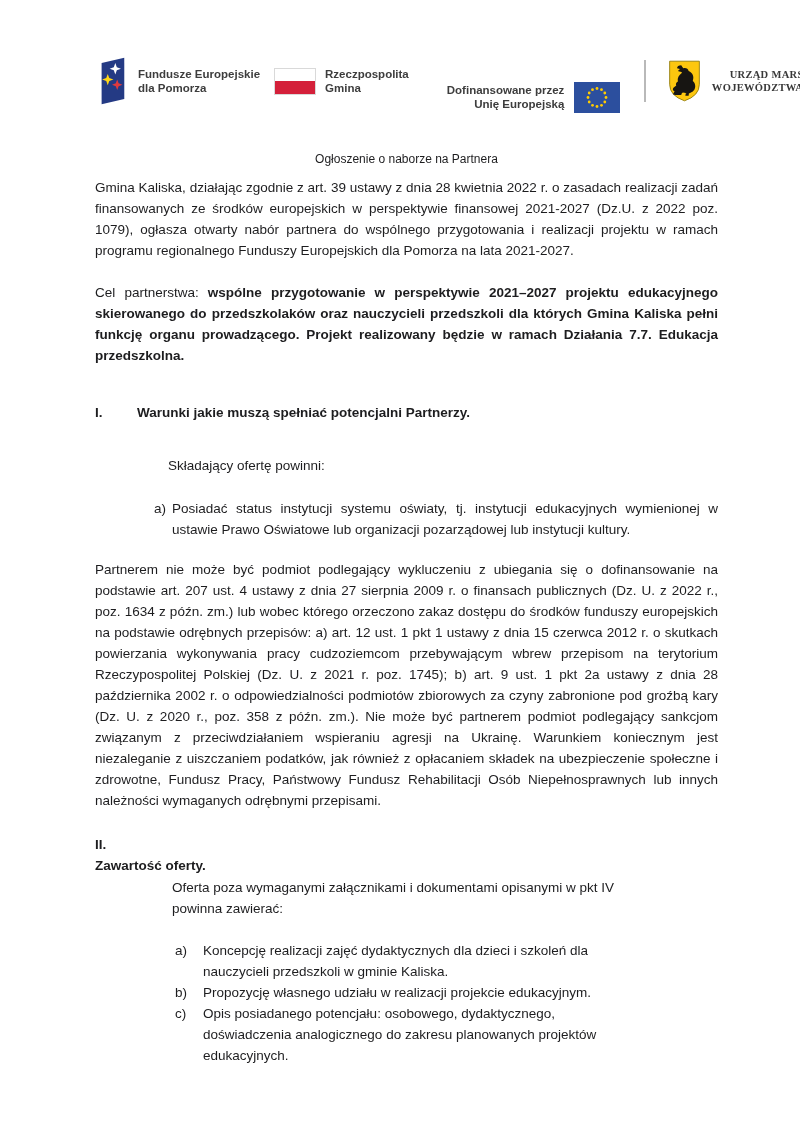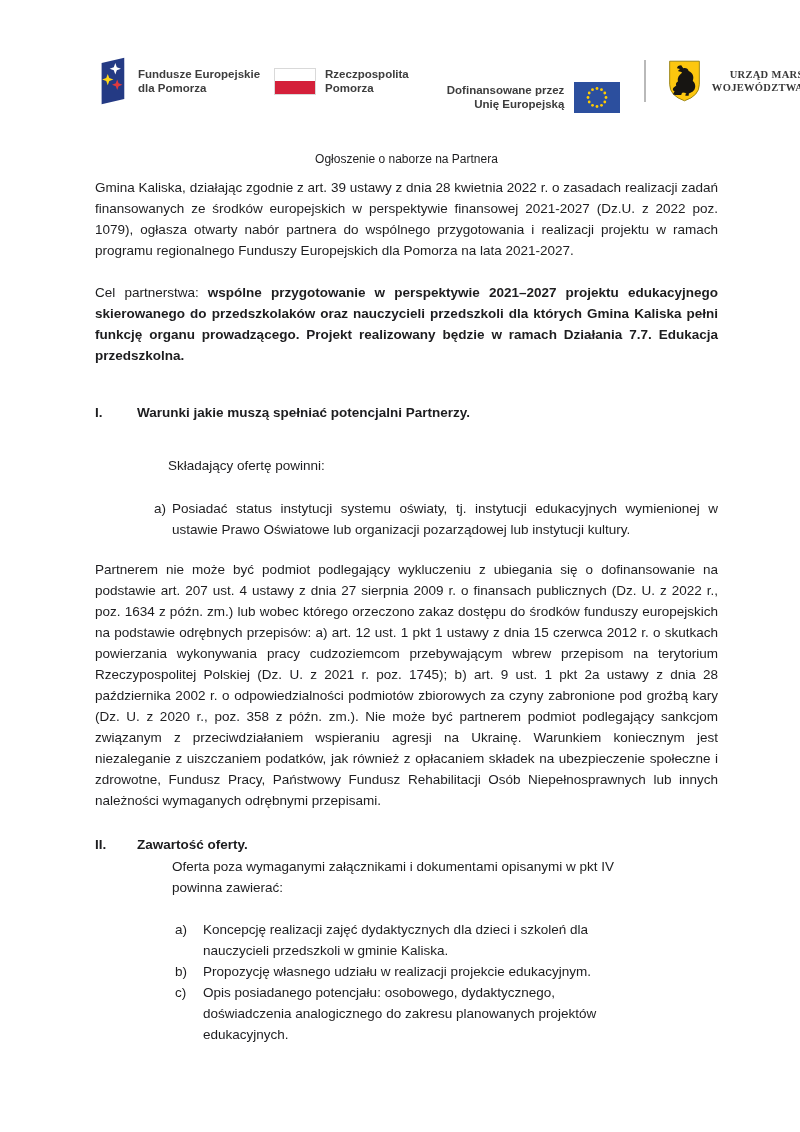--- a/index.html
+++ b/index.html
@@ -54,21 +54,21 @@
   .sec-head{display:flex;font-weight:700;margin:0;}
   .sec-num{width:42px;flex:none;font-weight:700;}
   .sec1{margin-top:36px;}
   .lead1{margin:32px 0 0 73px;}
   .item-row{display:flex;}
   .item1{margin:22px 0 0 59px;}
   .m18{width:18px;flex:none;}
   .m28{width:28px;flex:none;}
   .item1 .item-text{text-align:justify;}
   .exclusion{margin-top:19px;}
-  .sec2{margin-top:23px;}
+  .sec2{margin-top:23px;flex-direction:column;}
   .lead2{margin:1px 0 0 77px;max-width:475px;}
   .list2{margin:21px 0 0 80px;}
   .list2 .item-text{max-width:430px;}
   .sec3{margin-top:29px;}
 </style>
 </head>
 <body>
 
 <div class="page">
 
@@ -87,21 +87,21 @@
       </div>
     </div>
 
     <div class="logo pl">
       <div class="pl-flag">
         <div class="w"></div>
           <div class="r"></div>
       </div>
       <div class="logo-text pl-text">
         <div>Rzeczpospolita</div>
-        <div>Pomorza</div>
+        <div>Gmina</div>
       </div>
     </div>
 
     <div class="logo eu">
       <div class="logo-text eu-text">
         <div>Dofinansowane przez</div>
         <div>Unię Europejską</div>
       </div>
       <svg width="46" height="31" viewBox="0 0 46 31">
         <rect x="0" y="0" width="46" height="31" fill="#2c4f9e"></rect>

